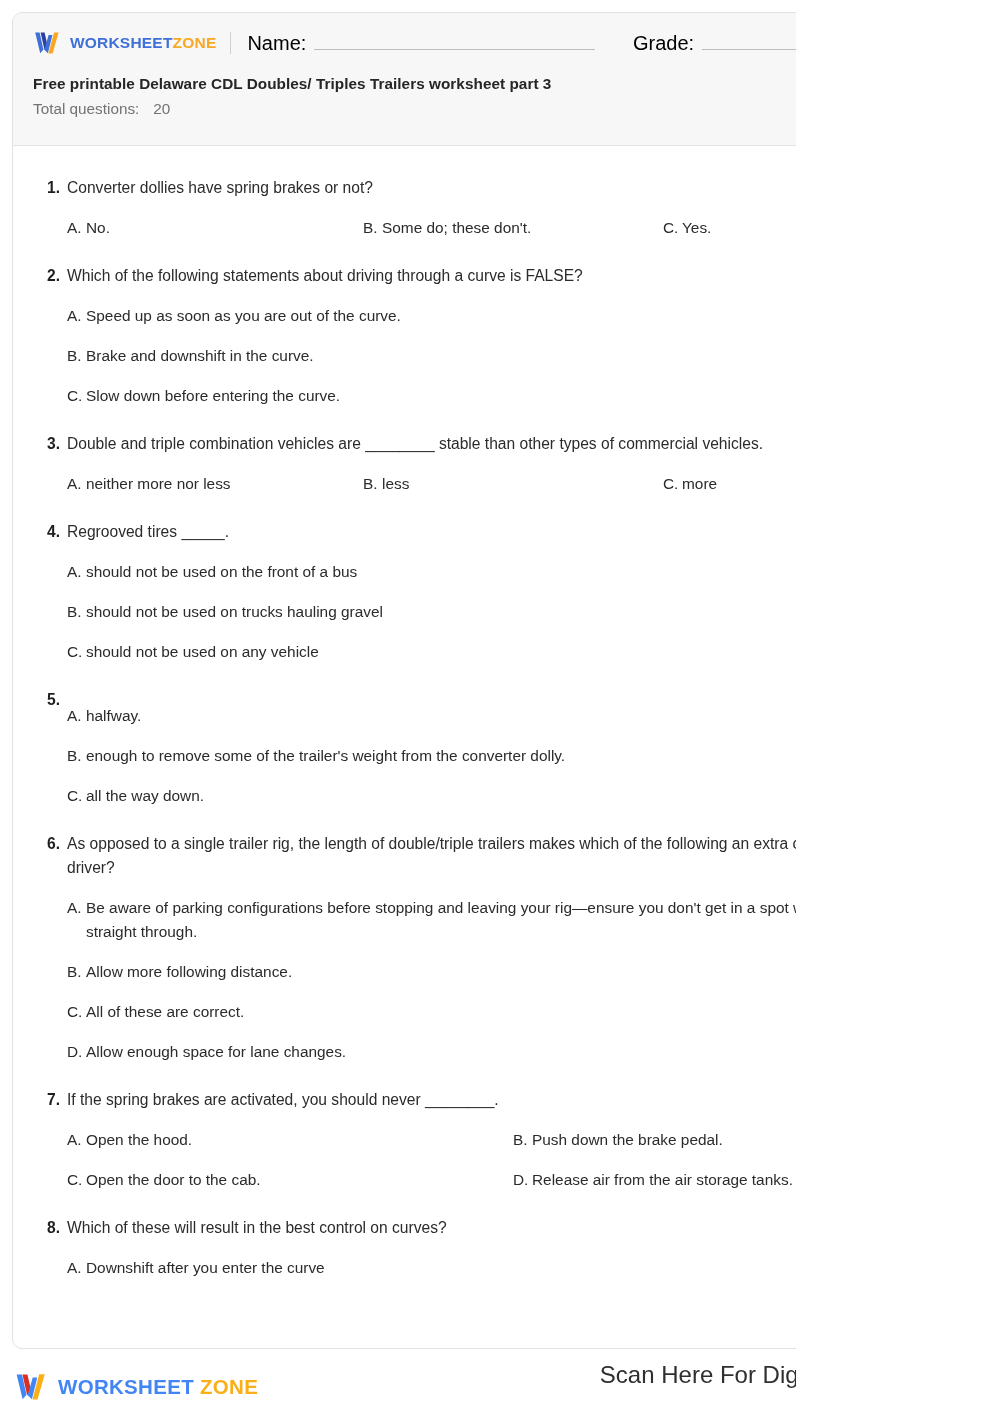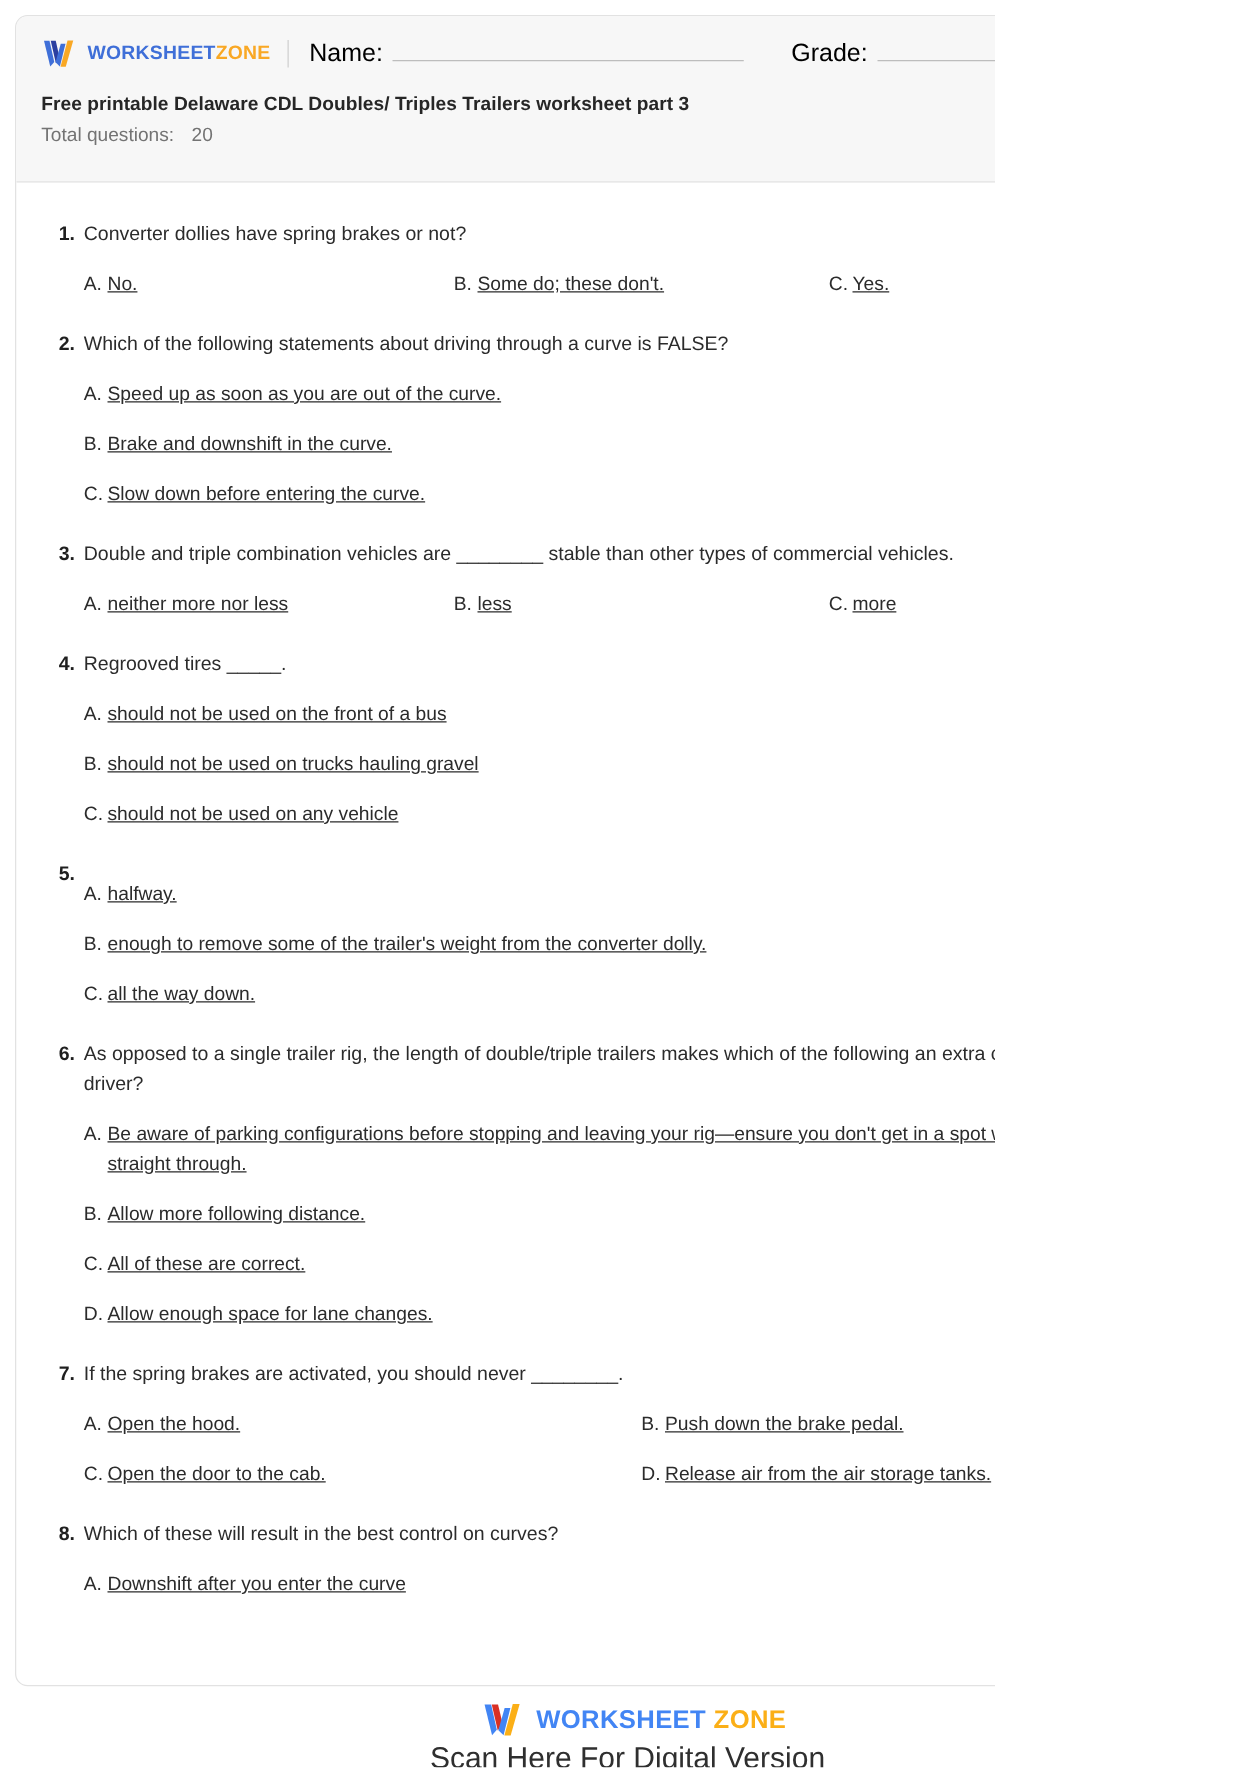--- a/index.html
+++ b/index.html
@@ -143,21 +143,21 @@
   .opt {
     font-size: 15.4px;
     line-height: 24px;
     color: #2b2b2b;
     display: flex;
   }
   .opt-letter {
     flex: 0 0 auto;
     width: 19px;
   }
-  .opt-text { flex: 1 1 auto; text-decoration: underline; }
+  .opt-text { flex: 1 1 auto; }
 
   
   .opts.cols3 {
     display: flex;
   }
   .opts.cols3 > .opt:nth-child(1) { width: 296px; flex: 0 0 296px; }
   .opts.cols3 > .opt:nth-child(2) { width: 300px; flex: 0 0 300px; }
   .opts.cols3 > .opt:nth-child(3) { flex: 1 1 auto; }
 
   
@@ -175,23 +175,21 @@
   .q.wide .opts.cols3 > .opt:nth-child(1) { flex: 0 0 296px; }
 
   
   .footer {
     position: absolute;
     left: 0;
     top: 1360px;
     width: 1000px;
     height: 54px;
     display: flex;
-    align-items: center;
     padding: 0 0 0 14px;
-    flex-direction: column;
   }
   .footer-logo {
     display: flex;
     align-items: center;
     gap: 8px;
   }
   .footer-logo .logo-mark { width: 36px; height: 32px; }
   .footer-logo-text {
     font-size: 20.5px;
     font-weight: 700;

